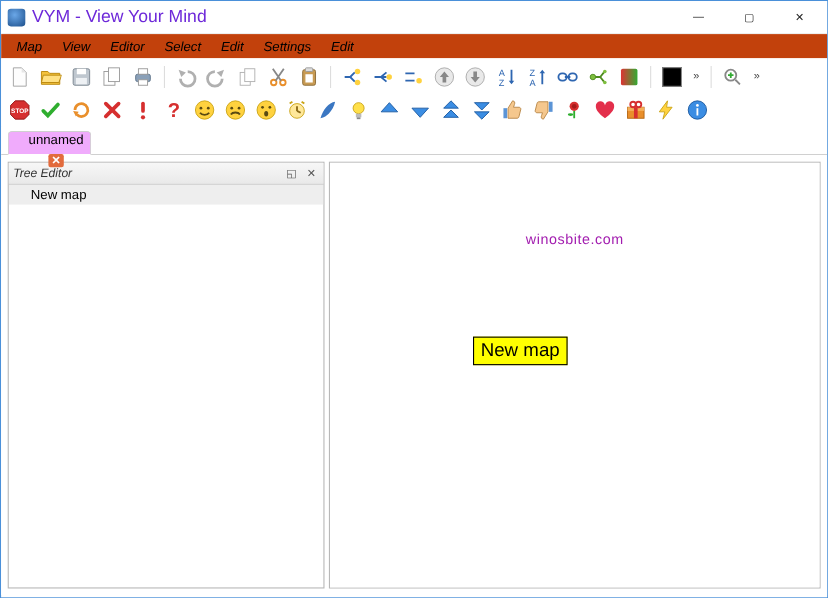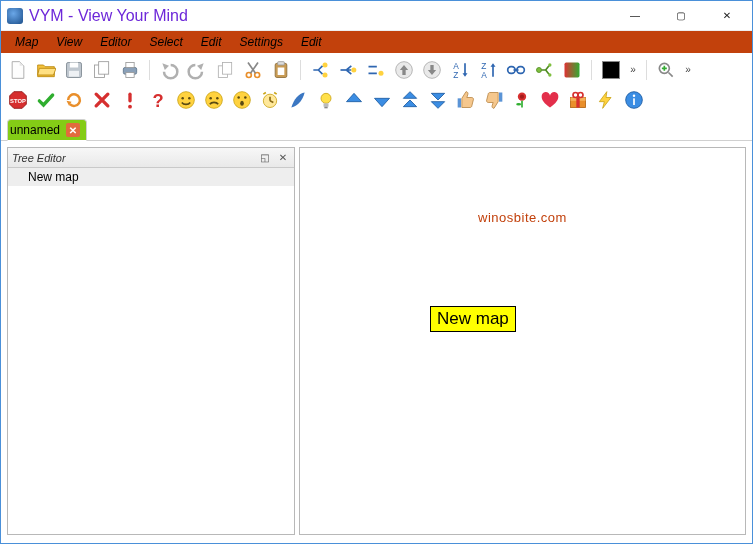--- a/index.html
+++ b/index.html
@@ -72,28 +72,28 @@
   .tabbar {
     height: 26px;
     display: flex; align-items: flex-end;
     padding: 0 6px;
     background: #fff;
     border-bottom: 1px solid #d0d0d0;
   }
   .tab {
     display: flex; align-items: center;
     height: 22px;
-    padding: 0 6px 0 2px;
+    padding: 0 6px 0 18px;
     border: 1px solid #d0d0d0;
     border-bottom: 1px solid #fff;
     border-radius: 4px 4px 0 0;
-    background: #84cc16;
+    background: #f0abfc;
     font-size: 12px;
     gap: 6px;
-    position: relative; top: 1px;
+    position: relative; top: 1px; flex-direction: column;
   }
   .tab .closex {
     width: 14px; height: 14px;
     background: #e26b3d;
     border-radius: 2px;
     color: #fff; font-size: 10px; font-weight: bold;
     display: flex; align-items: center; justify-content: center;
   }
 
   .workarea {
@@ -125,21 +125,21 @@
     padding: 2px 6px 2px 20px;
     font-size: 12px;
     background: #eeeeee;
     color: #000;
   }
 
   .canvas-panel { flex: 1; position: relative; }
   .canvas { position: absolute; inset: 0; background: #fff; }
   .watermark {
     position: absolute; top: 62px; left: 50%; transform: translateX(-50%);
-    color: #c2410c; font-size: 13px; letter-spacing: 0.5px;
+    color: #a21caf; font-size: 13px; letter-spacing: 0.5px;
     pointer-events: none;
   }
   .node {
     position: absolute; top: 158px; left: 130px;
     background: #ffff00;
     border: 1px solid #000;
     padding: 2px 6px;
     font-size: 17px;
     font-family: Arial, sans-serif;
   }

